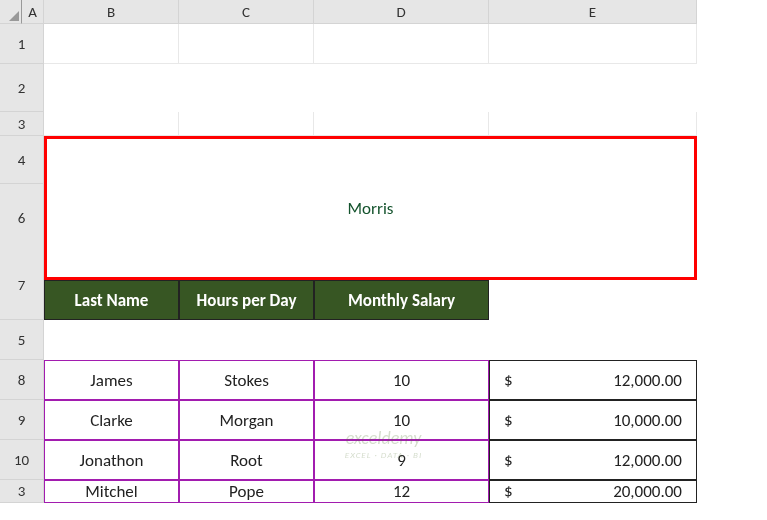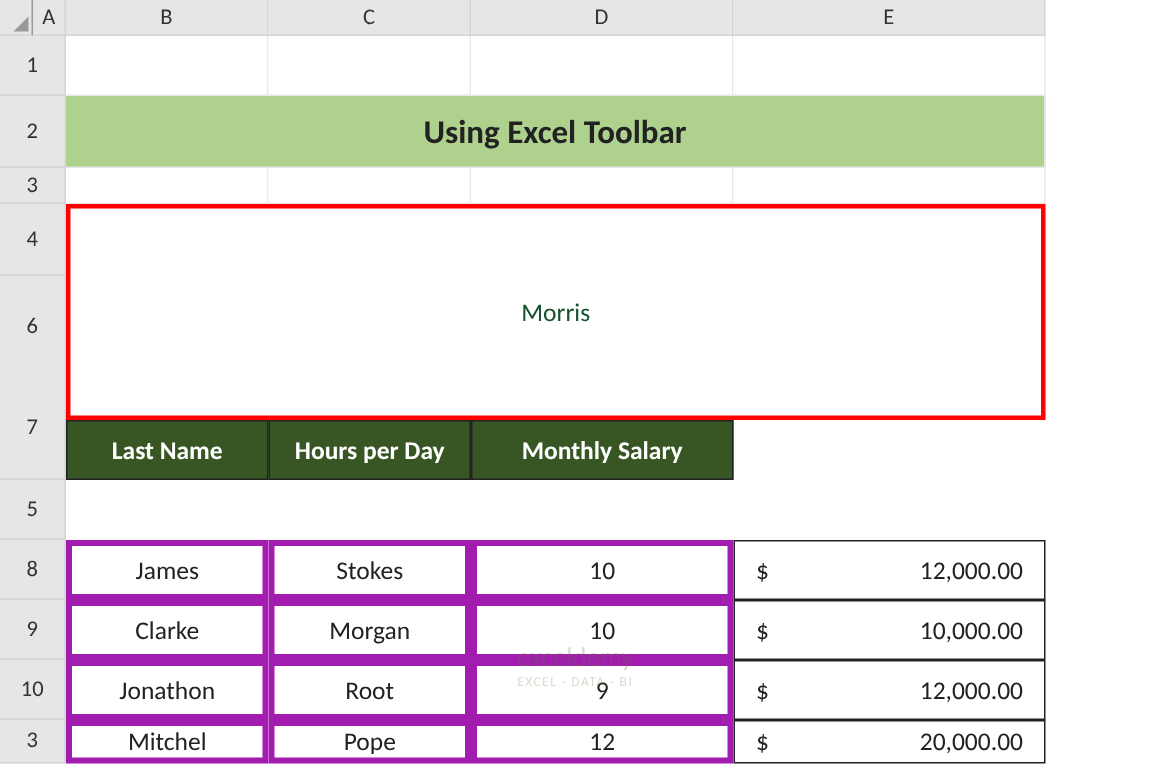--- a/index.html
+++ b/index.html
@@ -88,21 +88,21 @@
       grid-row: 5 / 7;
       background: #fff;
       border: 3px solid #ff0000;
       display: flex;
       align-items: center;
       justify-content: center;
       font-size: 17px;
       color: #14532d;
     }
     .data-cell {
-      border: 4px solid #a21caf;
+      border: 1px solid #a21caf;
       display: flex;
       align-items: center;
       justify-content: center;
       font-size: 17px;
       color: #222;
       background: #fff;
     }
     .salary-cell {
       border: 1px solid #222;
       display: flex;
@@ -114,20 +114,21 @@
       background: #fff;
     }
     .watermark {
       position: absolute;
       bottom: 60px;
       left: 50%;
       transform: translateX(-50%);
       opacity: 0.25;
       font-size: 18px;
       color: #5a7a3a;
+      font-style: italic;
       pointer-events: none;
       text-align: center;
     }
     .watermark .sub {
       font-size: 9px;
       letter-spacing: 1px;
       display: block;
       text-align: right;
     }
   </style>
@@ -143,21 +144,20 @@
   <div class="col-header">D</div>
   <div class="col-header">E</div>
 
   <div class="row-header" style="grid-column:1/3">1</div>
   <div class="cell"></div>
   <div class="cell"></div>
   <div class="cell"></div>
   <div class="cell"></div>
 
   <div class="row-header" style="grid-column:1/3">2</div>
-  <div class="title-cell">Using Excel Toolbar</div>
 
   <div class="row-header" style="grid-column:1/3">3</div>
   <div class="cell"></div>
   <div class="cell"></div>
   <div class="cell"></div>
   <div class="cell"></div>
 
   <div class="row-header" style="grid-column:1/3">4</div>
   <div class="table-header">Last Name</div>
   <div class="table-header">Hours per Day</div>

